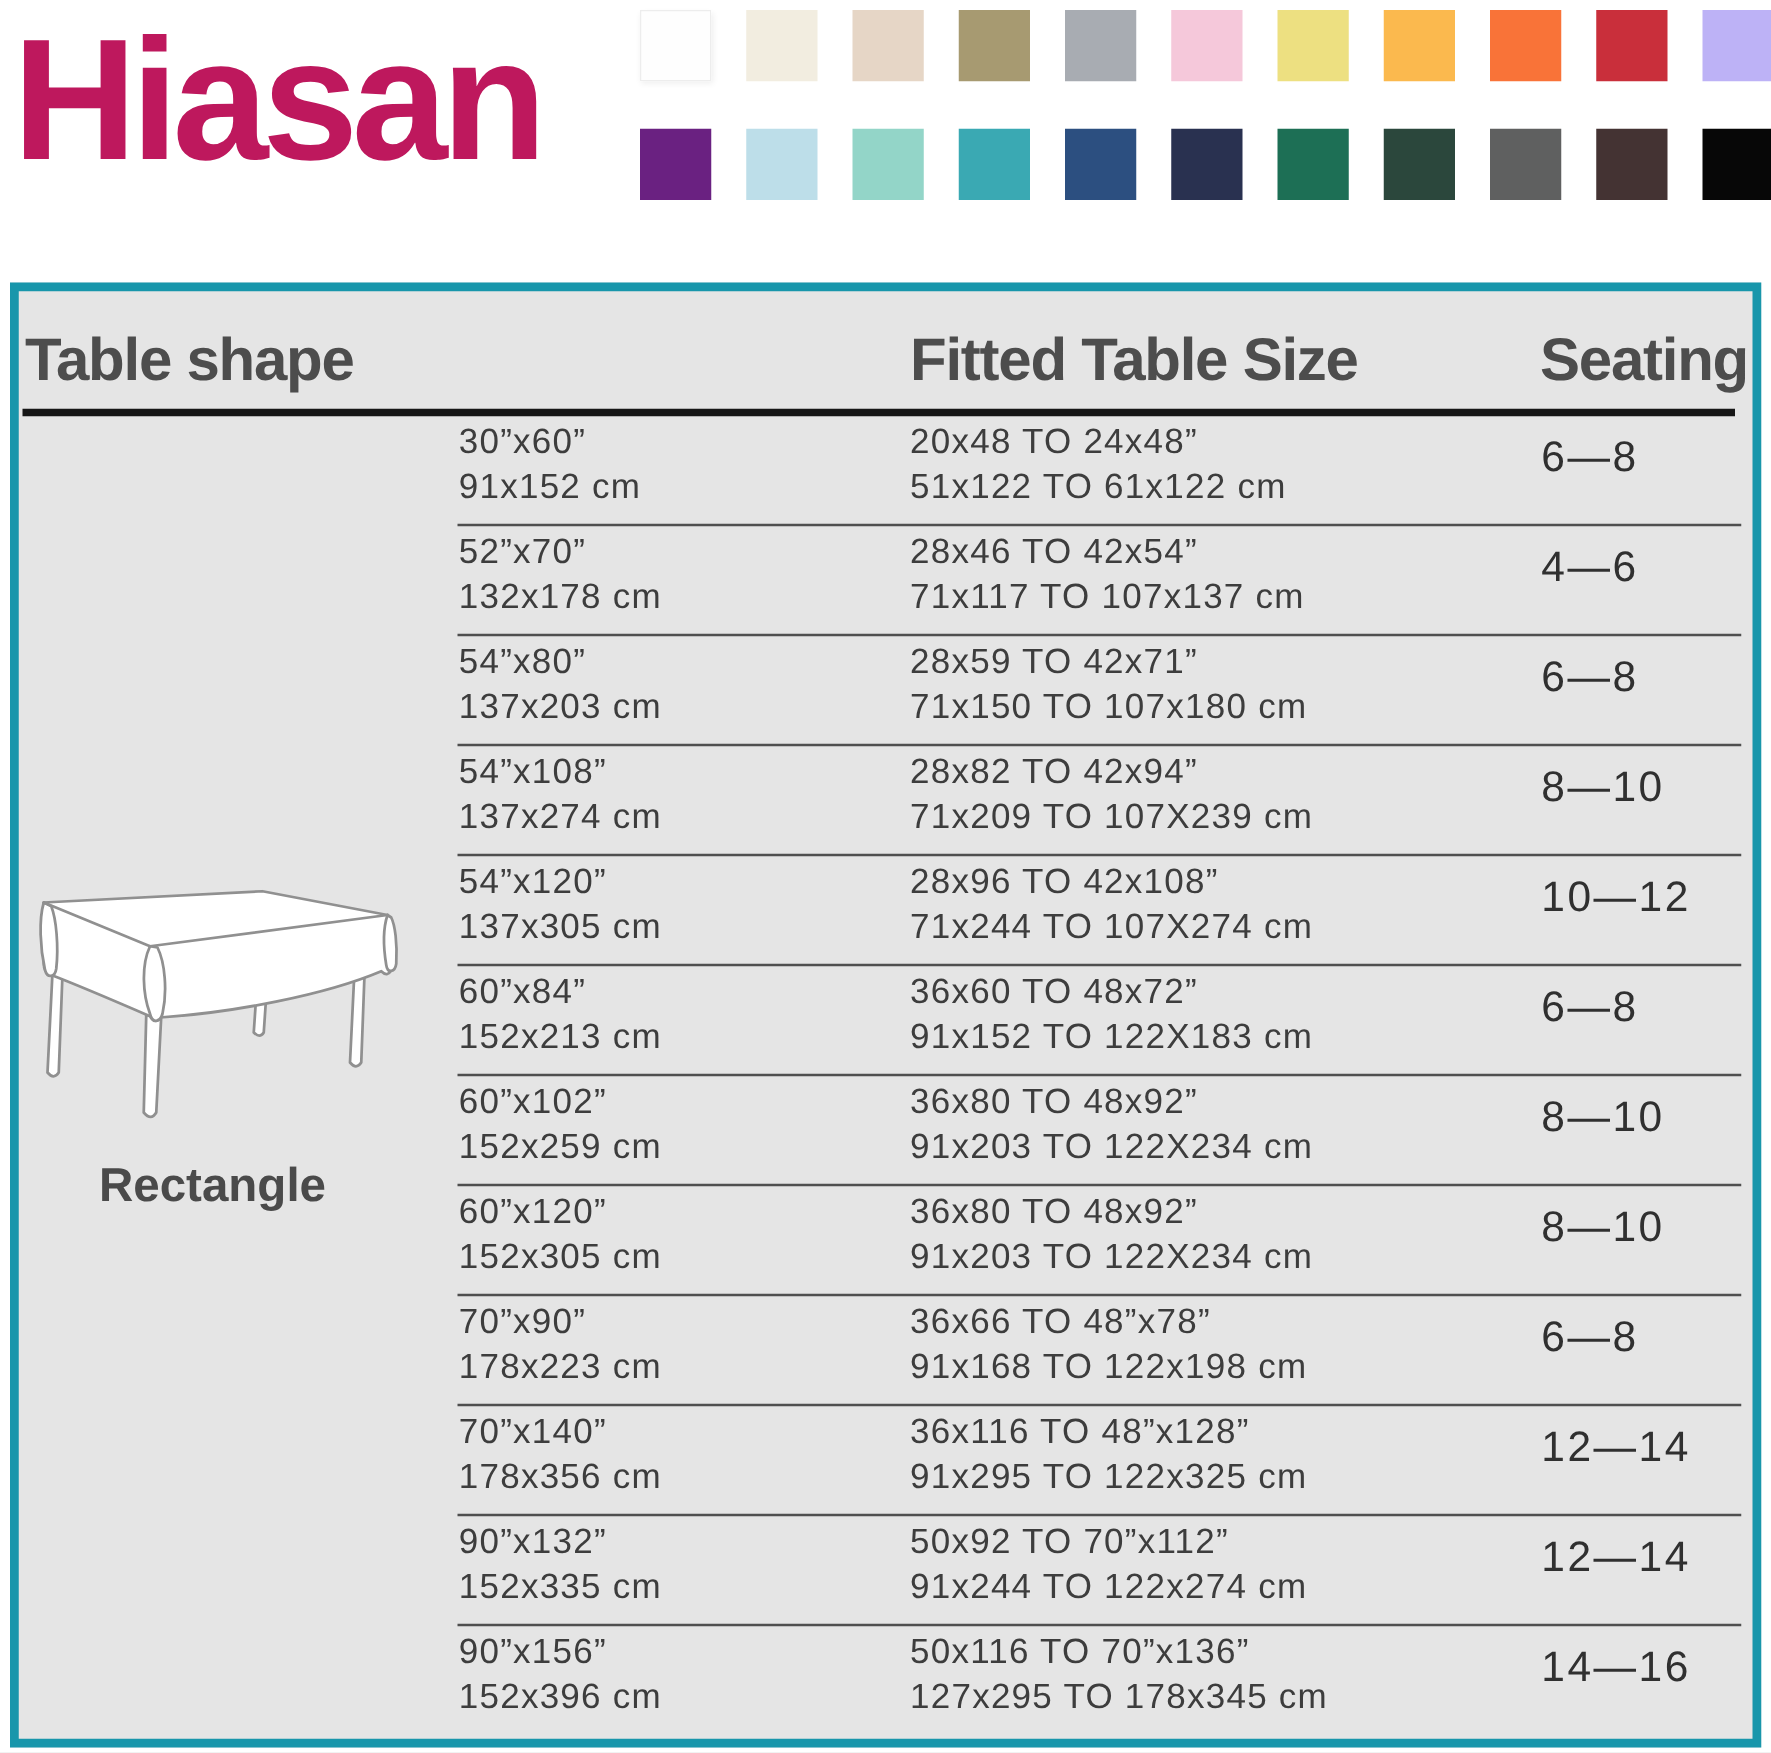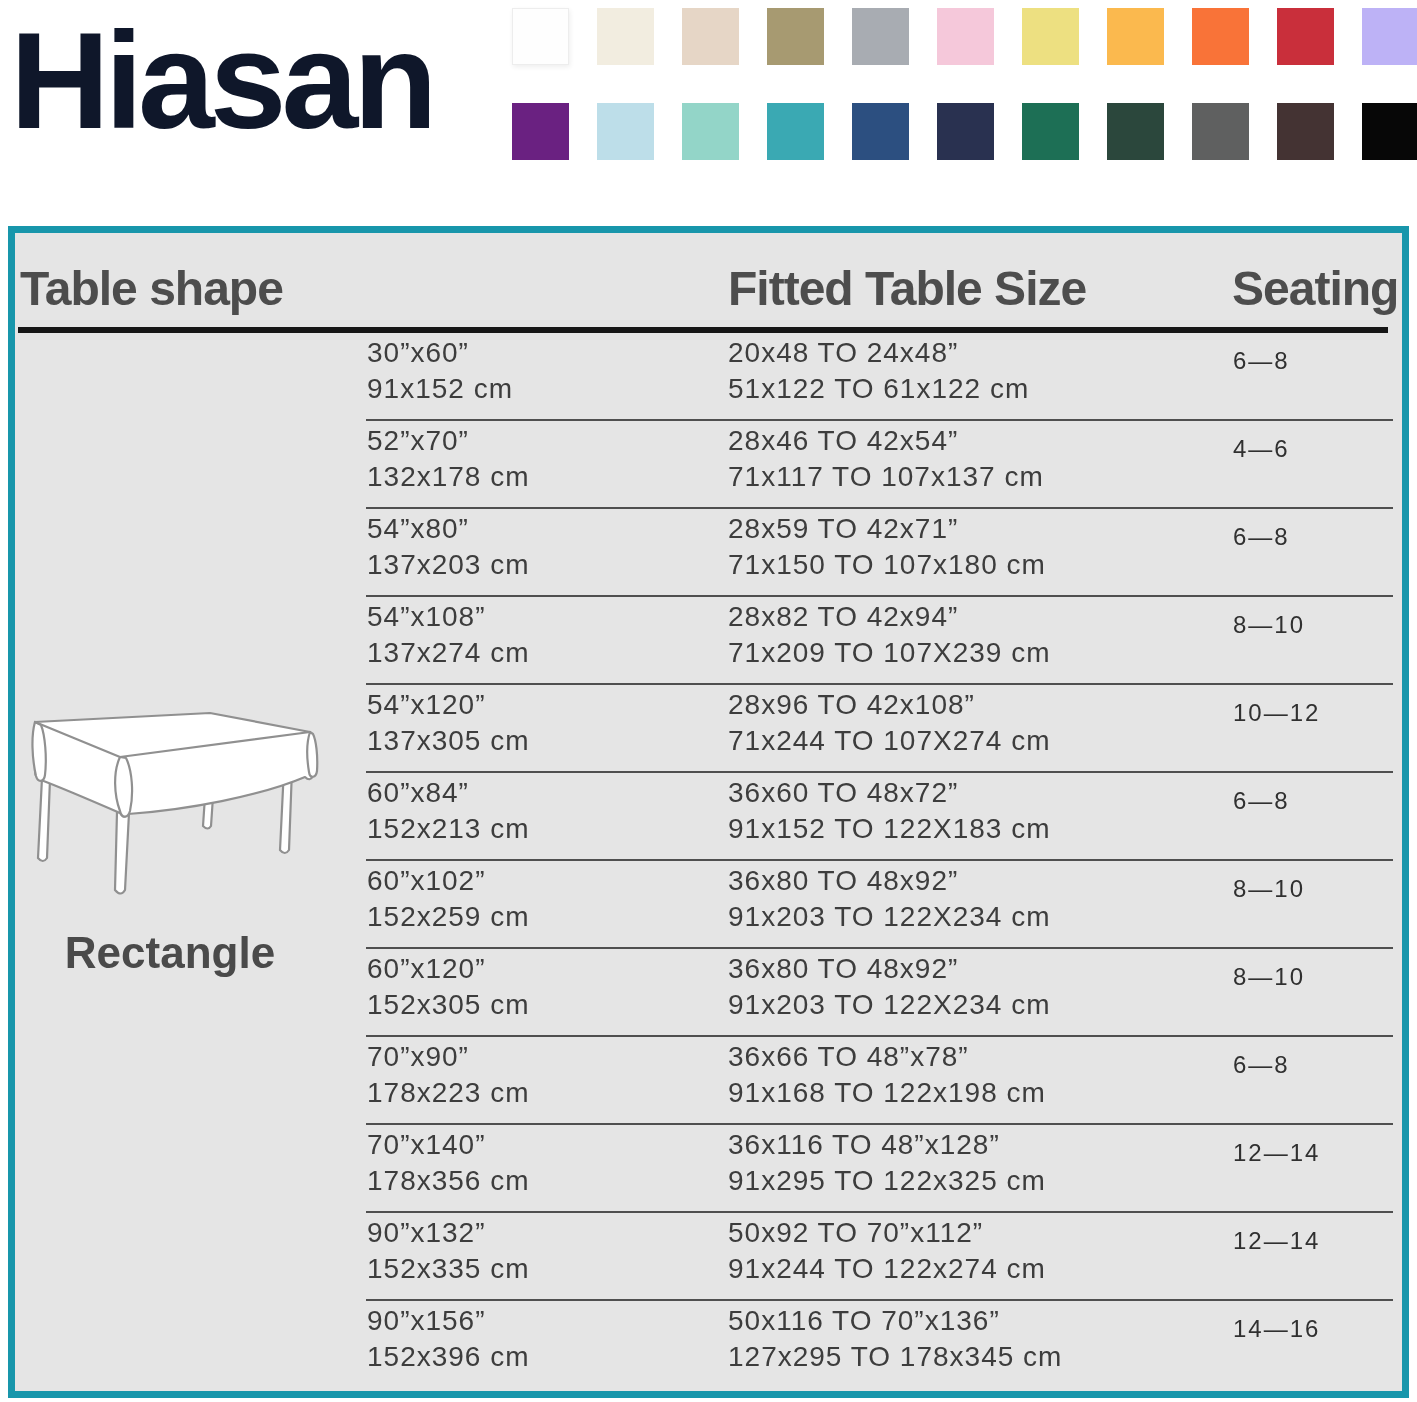--- a/index.html
+++ b/index.html
@@ -2,21 +2,21 @@
 <html><head>
 <meta charset="utf-8">
 <style>
   html,body{margin:0;padding:0;}
   body{
     width:1417px;height:1402px;position:relative;overflow:hidden;
     background:#ffffff;font-family:"Liberation Sans",sans-serif;
   }
   .logo{
     position:absolute;left:10px;top:11px;font-size:138px;font-weight:700;
-    letter-spacing:-5px;line-height:1;color:#0f172a;white-space:nowrap;
+    letter-spacing:-5px;line-height:1;color:#be185d;white-space:nowrap;
   }
   .swatches{
     position:absolute;left:512px;top:8px;display:grid;
     grid-template-columns:repeat(11,57px);grid-auto-rows:57px;
     column-gap:28px;row-gap:38px;
   }
   .swatch{width:57px;height:57px;}
   .swatch.white{box-shadow:0 0 0 1px #ededed inset,1px 2px 5px rgba(0,0,0,.07);}
   .chart-box{
     position:absolute;left:8px;top:226px;width:1401px;height:1172px;
@@ -31,26 +31,26 @@
   .hdr-fitted{left:713px;}
   .hdr-seating{left:1217px;}
   .hdr-rule{position:absolute;left:3px;top:94px;width:1370px;height:6px;background:#161616;}
   .rows{position:absolute;left:0;top:100px;width:100%;}
   .srow{position:relative;height:88px;}
   .cell{position:absolute;top:0;height:88px;color:#3d3d3d;font-size:28px;letter-spacing:1px;white-space:nowrap;}
   .tc{left:352px;}
   .ft{left:713px;}
   .l1{position:absolute;top:4px;line-height:1.15;}
   .l2{position:absolute;top:40px;line-height:1.15;}
-  .seat{position:absolute;left:1218px;top:14px;font-size:24px;letter-spacing:2px;color:#303030;white-space:nowrap;}
+  .seat{position:absolute;left:1218px;top:14px;font-size:34px;letter-spacing:2px;color:#303030;white-space:nowrap;}
   .sep{position:absolute;left:351px;bottom:0;width:1027px;height:2px;background:#4f4f4f;}
   .illus{position:absolute;left:7px;top:467px;width:300px;height:200px;}
   .shape-label{
     position:absolute;left:0;top:695px;width:310px;text-align:center;
-    font-size:44px;font-weight:700;color:#4a4a4a;
+    font-size:38px;font-weight:700;color:#4a4a4a;
   }
 </style>
 </head>
 <body>
 
 <div class="logo">Hiasan</div>
 
 <div class="swatches">
     <div class="swatch white" style="background: rgb(254, 254, 254); grid-area: 1 / 1;"></div>
     <div class="swatch" style="background: rgb(242, 237, 224); grid-area: 1 / 2;"></div>

